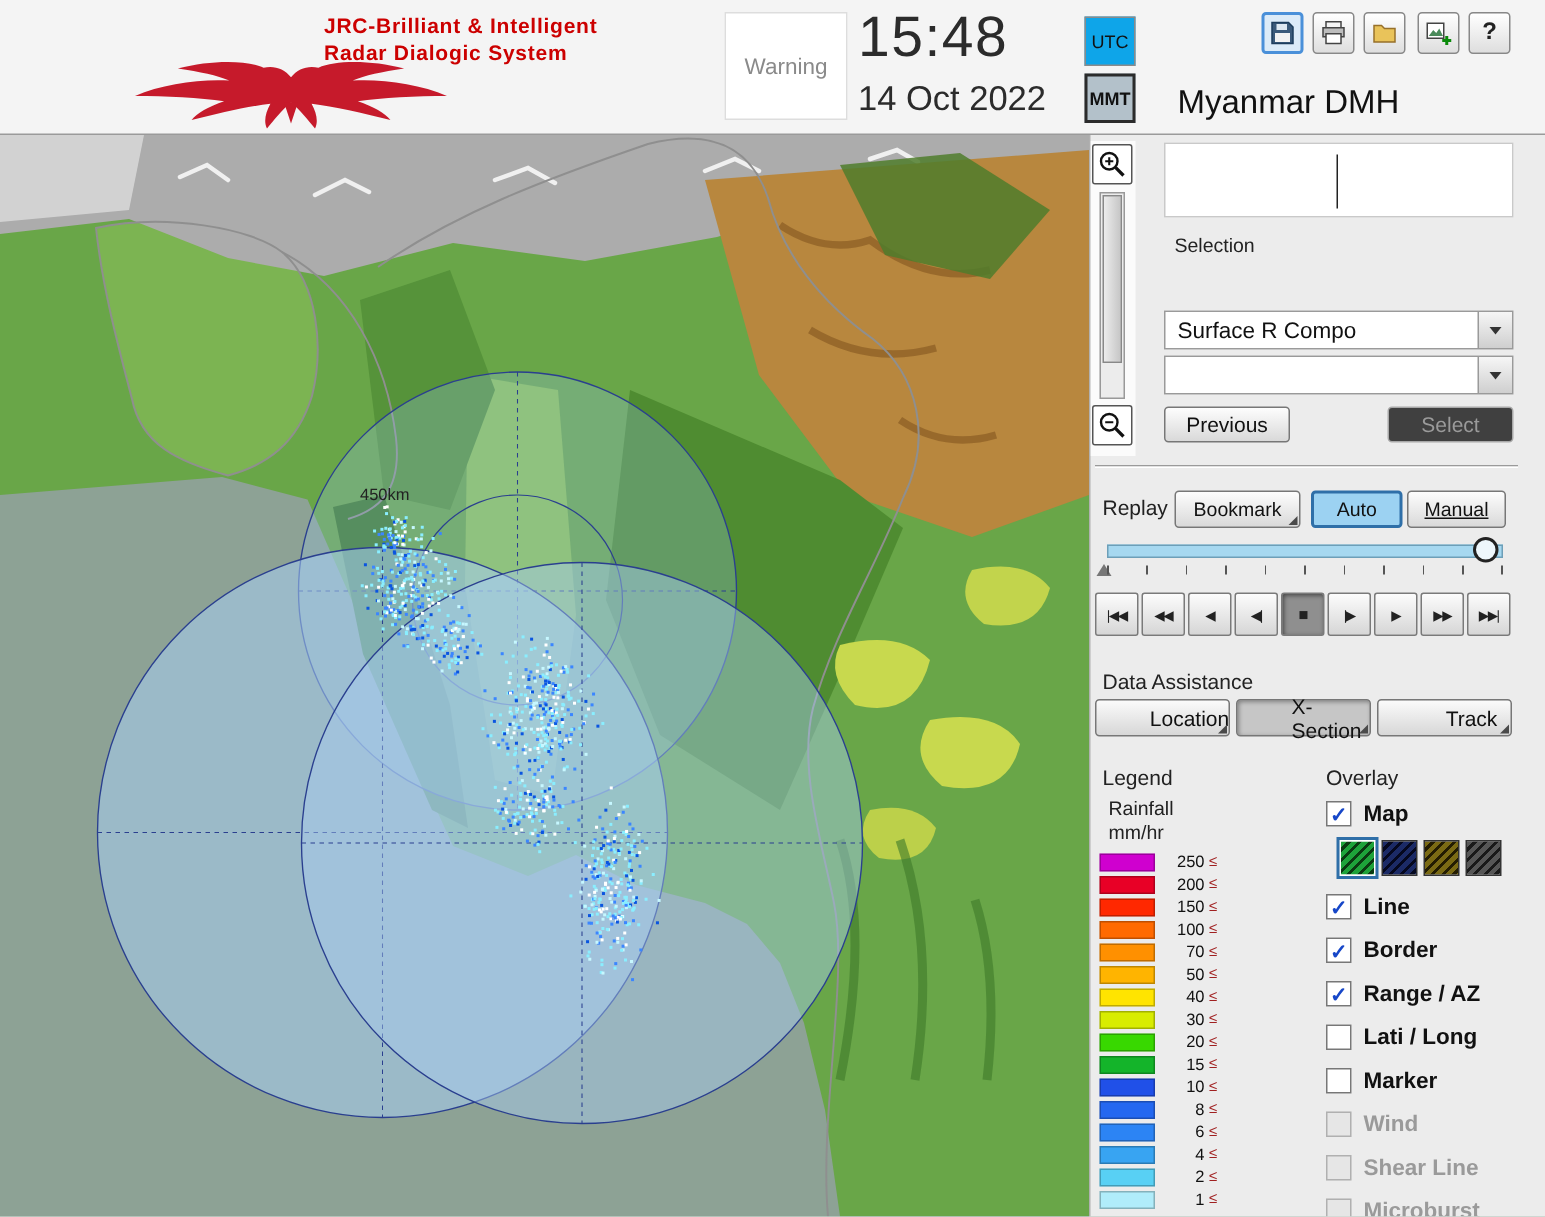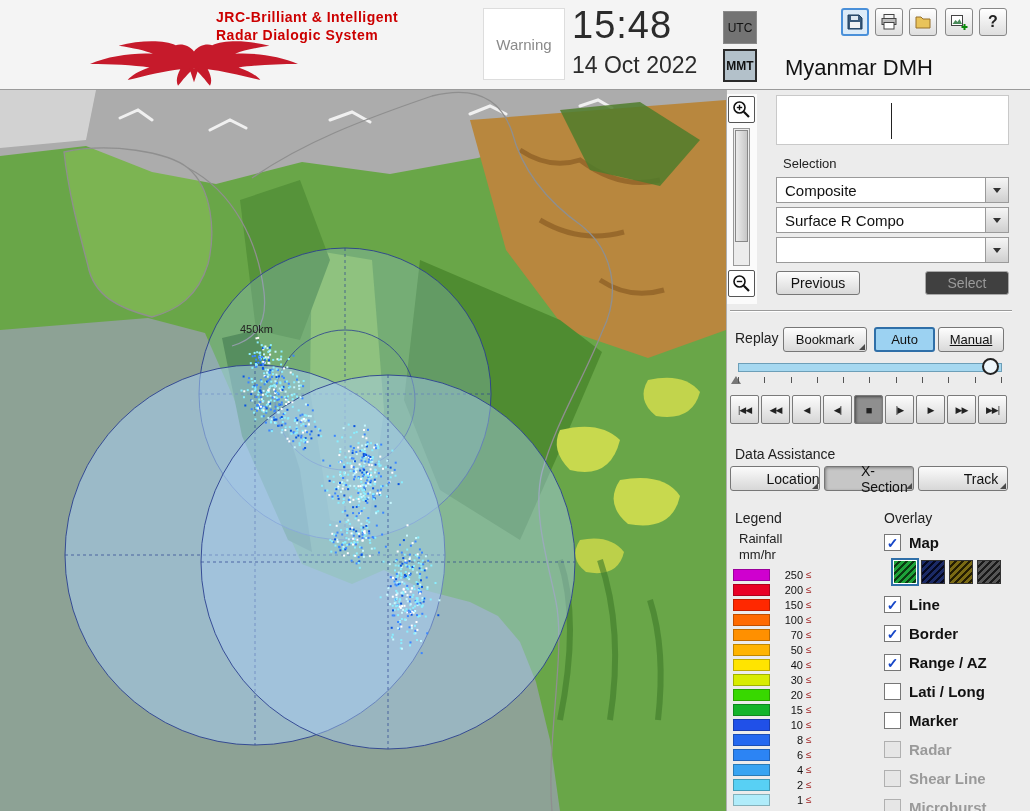--- a/index.html
+++ b/index.html
@@ -13,21 +13,21 @@
   .logo-sub{position:absolute;left:216px;top:9px;color:#cc0000;font-weight:bold;
             font-size:14px;line-height:1.25;letter-spacing:.5px;}
   .eagle{position:absolute;left:4px;top:40px;}
   .warning-box{position:absolute;left:483px;top:8px;width:80px;height:70px;background:#fff;
                border:1px solid #ddd;display:flex;align-items:center;justify-content:center;
                color:#8a8a8a;font-size:15px;}
   .clock-time{position:absolute;left:572px;top:4px;font-size:38px;color:#2b2b2b;letter-spacing:1px;}
   .clock-date{position:absolute;left:572px;top:52px;font-size:23px;color:#2b2b2b;}
   .tz{position:absolute;left:723px;width:34px;height:33px;display:flex;align-items:center;
       justify-content:center;font-size:12px;box-sizing:border-box;}
-  .tz.utc{top:11px;background:#737373;border:1px solid #8a8a8a;}
+  .tz.utc{top:11px;background:#0ea5e9;border:1px solid #8a8a8a;}
   .tz.mmt{top:49px;background:#b3c1ca;border:2px solid #2b2b2b;font-weight:bold;}
   .tbtn{position:absolute;top:8px;width:28px;height:28px;background:linear-gradient(#ffffff,#dedede);
         border:1px solid #888;border-radius:3px;display:flex;align-items:center;justify-content:center;
         box-sizing:border-box;}
   .tbtn.active{border:2px solid #4a90d9;background:#dcebf8;}
   .agency{position:absolute;left:785px;top:55px;font-size:22px;color:#111;}
   
   .map{position:absolute;left:0;top:90px;width:726px;height:721px;overflow:hidden;background:#8da295;}
   
   .panel{position:absolute;left:726px;top:90px;width:304px;height:721px;background:#ececec;
@@ -1270,24 +1270,20 @@
       </svg>
     </div>
   </div>
 
   <div class="sel-display">
     <div class="cursor"></div>
   </div>
 
   <div class="small-label" style="left:49px;top:66px;margin-left:7px;">Selection</div>
 
-  <div class="dropdown" style="top:87px;">
-    <span class="dtext">Composite</span>
-    <span class="darrow"></span>
-  </div>
   <div class="dropdown" style="top:117px;">
     <span class="dtext">Surface R Compo</span>
     <span class="darrow"></span>
   </div>
   <div class="dropdown" style="top:147px;">
     <span class="dtext"></span>
     <span class="darrow"></span>
   </div>
 
   <div class="btn" style="position:absolute;left:49px;top:181px;width:84px;height:24px;">Previous</div>
@@ -1438,21 +1434,21 @@
       <div class="orow">
         <span class="cb"></span>
         <span class="olabel">Lati / Long</span>
       </div>
       <div class="orow">
         <span class="cb"></span>
         <span class="olabel">Marker</span>
       </div>
       <div class="orow disabled">
         <span class="cb"></span>
-        <span class="olabel">Radar</span>
+        <span class="olabel">Wind</span>
       </div>
       <div class="orow disabled">
         <span class="cb"></span>
         <span class="olabel">Shear Line</span>
       </div>
       <div class="orow disabled">
         <span class="cb"></span>
         <span class="olabel">Microburst</span>
       </div>
     </div>

